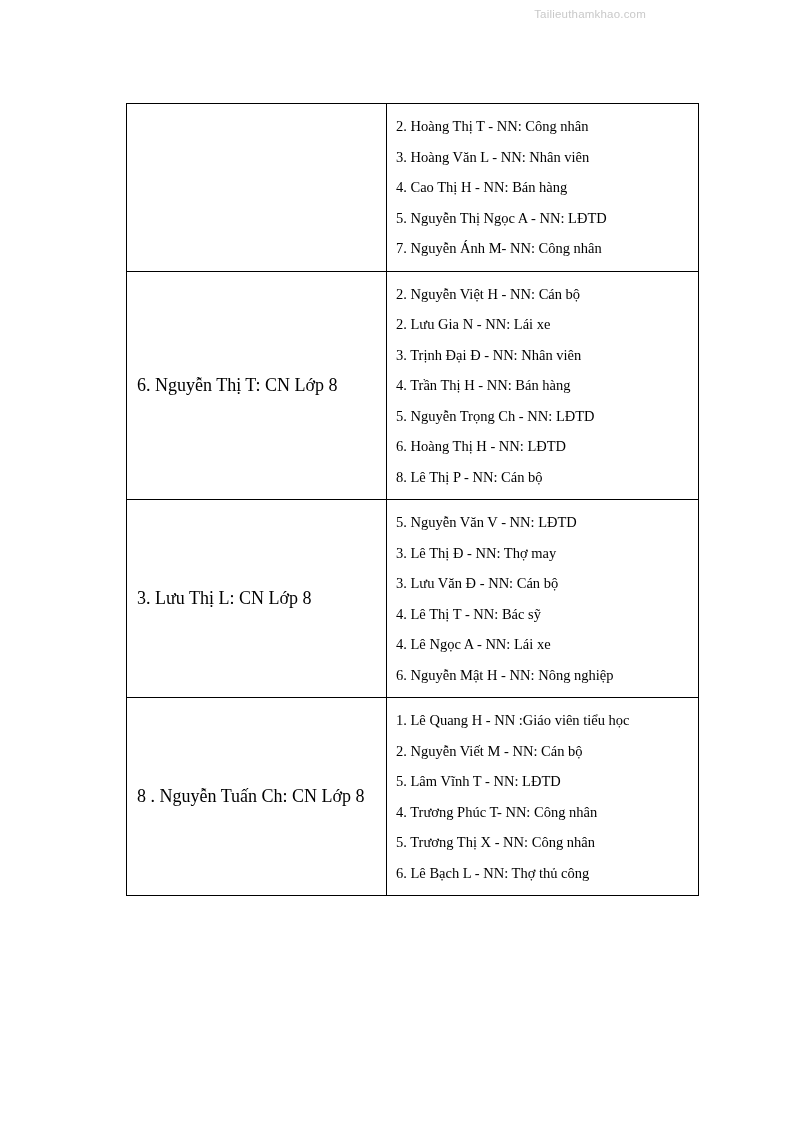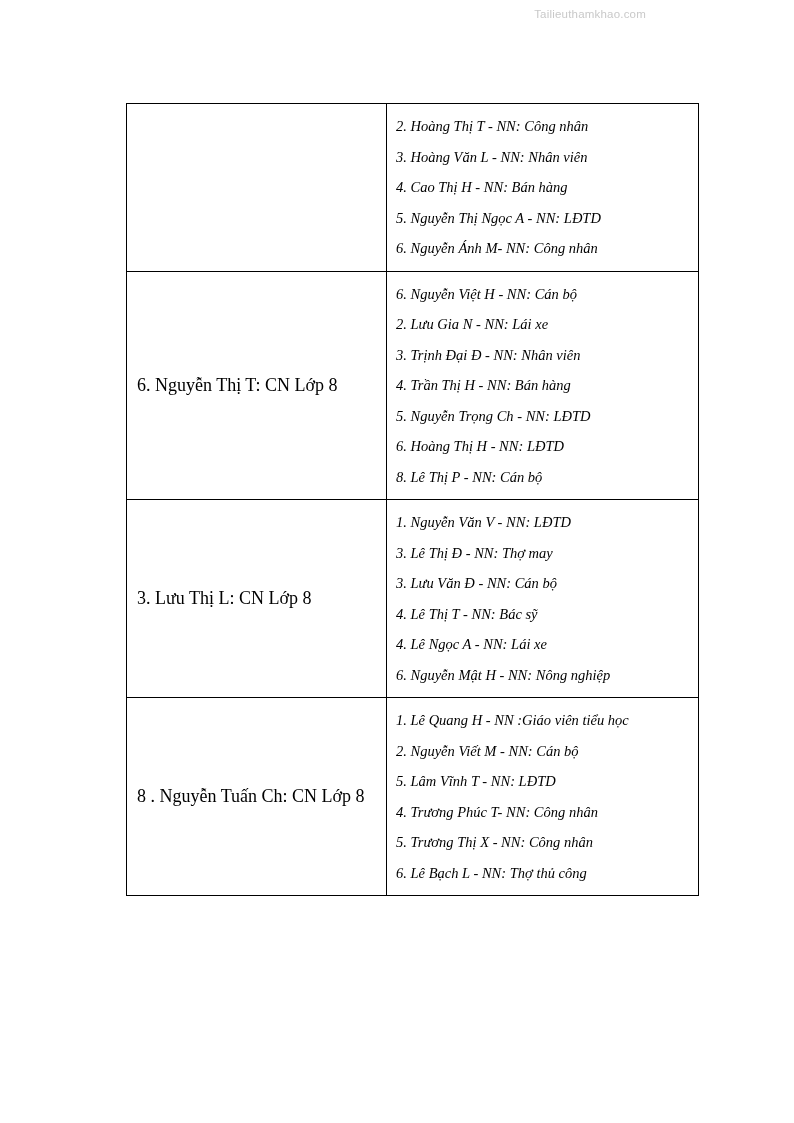--- a/index.html
+++ b/index.html
@@ -37,21 +37,21 @@
     width: 570px;
     border-collapse: collapse;
     table-layout: fixed;
   }
   .doc-table td {
     border: 1px solid #000000;
     vertical-align: middle;
     padding: 0;
   }
   .col-left { width: 259px; }
-  .col-right { width: 311px; font-style: italic; }
+  .col-right { width: 311px; }
 
   .cell-left-inner {
     padding: 6px 0 6px 10px;
     font-size: 18px;
     line-height: 1.45;
     color: #000;
   }
   .cell-right-inner {
     padding: 7px 0 7px 9px;
     font-size: 14.5px;
@@ -80,49 +80,49 @@
       <tr>
         <td class="col-left">
           <div class="cell-left-inner empty-left"></div>
         </td>
         <td class="col-right">
           <div class="cell-right-inner">
             <div class="entry">2. Hoàng Thị T - NN: Công nhân</div>
             <div class="entry">3. Hoàng Văn L - NN: Nhân viên</div>
             <div class="entry">4. Cao Thị H - NN: Bán hàng</div>
             <div class="entry">5. Nguyễn Thị Ngọc A - NN: LĐTD</div>
-            <div class="entry">6. Nguyễn Ánh M- NN: Công nhân</div>
+            <div class="entry">7. Nguyễn Ánh M- NN: Công nhân</div>
           </div>
         </td>
       </tr>
 
       <tr>
         <td class="col-left">
           <div class="cell-left-inner">6. Nguyễn Thị  T: CN Lớp 8</div>
         </td>
         <td class="col-right">
           <div class="cell-right-inner">
-            <div class="entry">6. Nguyễn Việt H - NN: Cán bộ</div>
+            <div class="entry">2. Nguyễn Việt H - NN: Cán bộ</div>
             <div class="entry">2. Lưu Gia N - NN: Lái xe</div>
             <div class="entry">3. Trịnh Đại Đ - NN: Nhân viên</div>
             <div class="entry">4. Trần Thị H - NN: Bán hàng</div>
             <div class="entry">5. Nguyễn Trọng Ch - NN: LĐTD</div>
             <div class="entry">6. Hoàng Thị H - NN: LĐTD</div>
             <div class="entry">8. Lê Thị P - NN: Cán bộ</div>
           </div>
         </td>
       </tr>
 
       <tr>
         <td class="col-left">
           <div class="cell-left-inner">3. Lưu Thị L: CN Lớp 8</div>
         </td>
         <td class="col-right">
           <div class="cell-right-inner">
-            <div class="entry">1. Nguyễn Văn V - NN: LĐTD</div>
+            <div class="entry">5. Nguyễn Văn V - NN: LĐTD</div>
             <div class="entry">3. Lê Thị Đ - NN: Thợ may</div>
             <div class="entry">3. Lưu Văn Đ - NN: Cán bộ</div>
             <div class="entry">4. Lê Thị T - NN: Bác sỹ</div>
             <div class="entry">4. Lê Ngọc A - NN: Lái xe</div>
             <div class="entry">6. Nguyễn Mật H - NN: Nông nghiệp</div>
           </div>
         </td>
       </tr>
 
       <tr>

